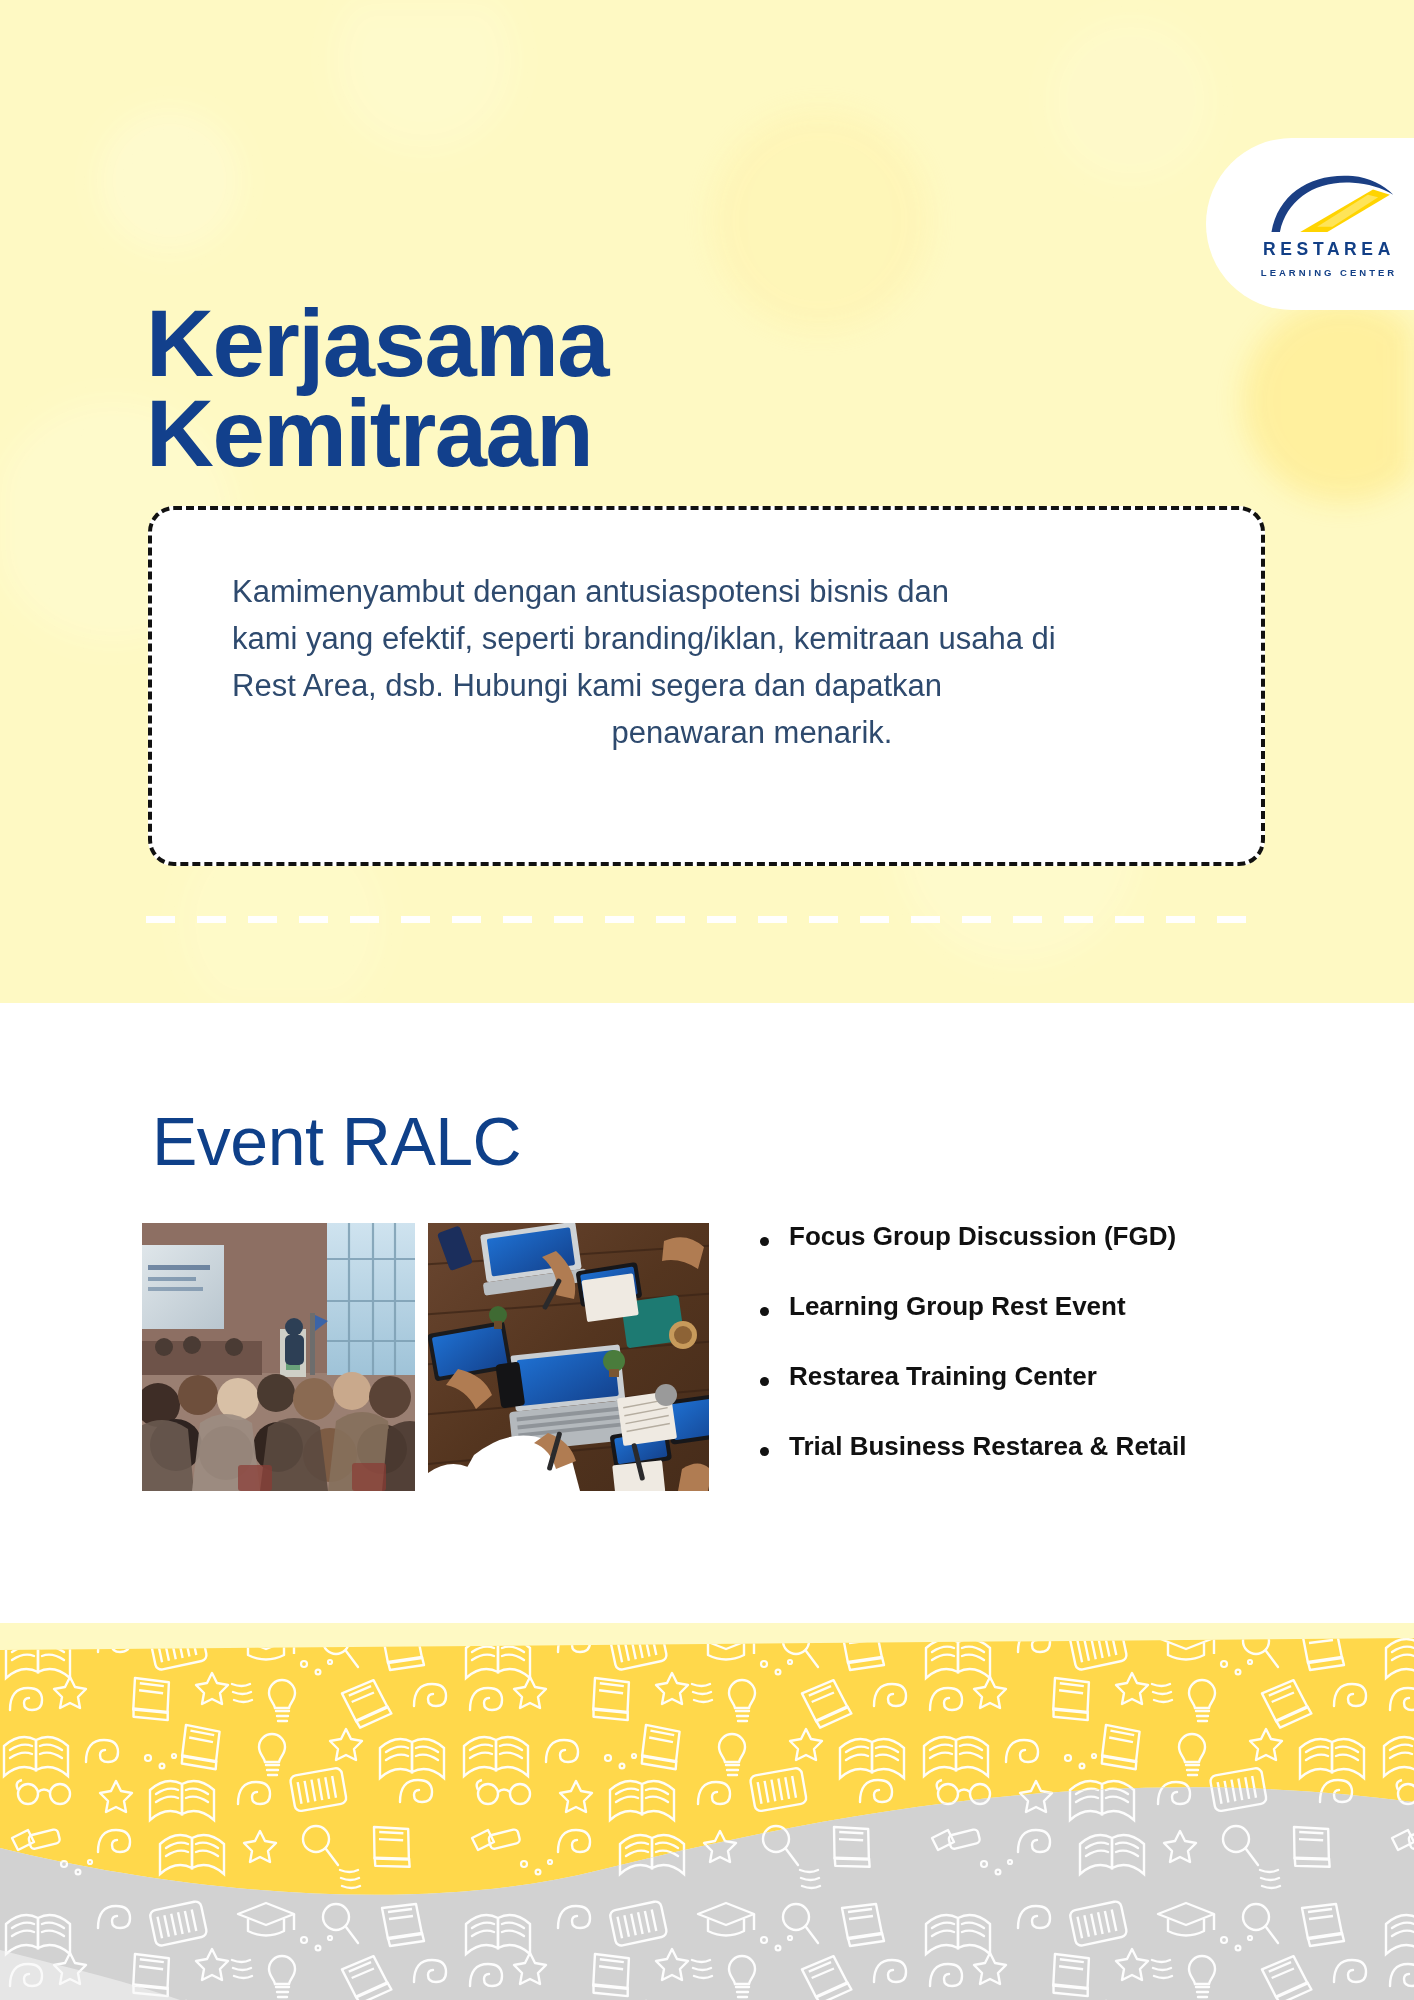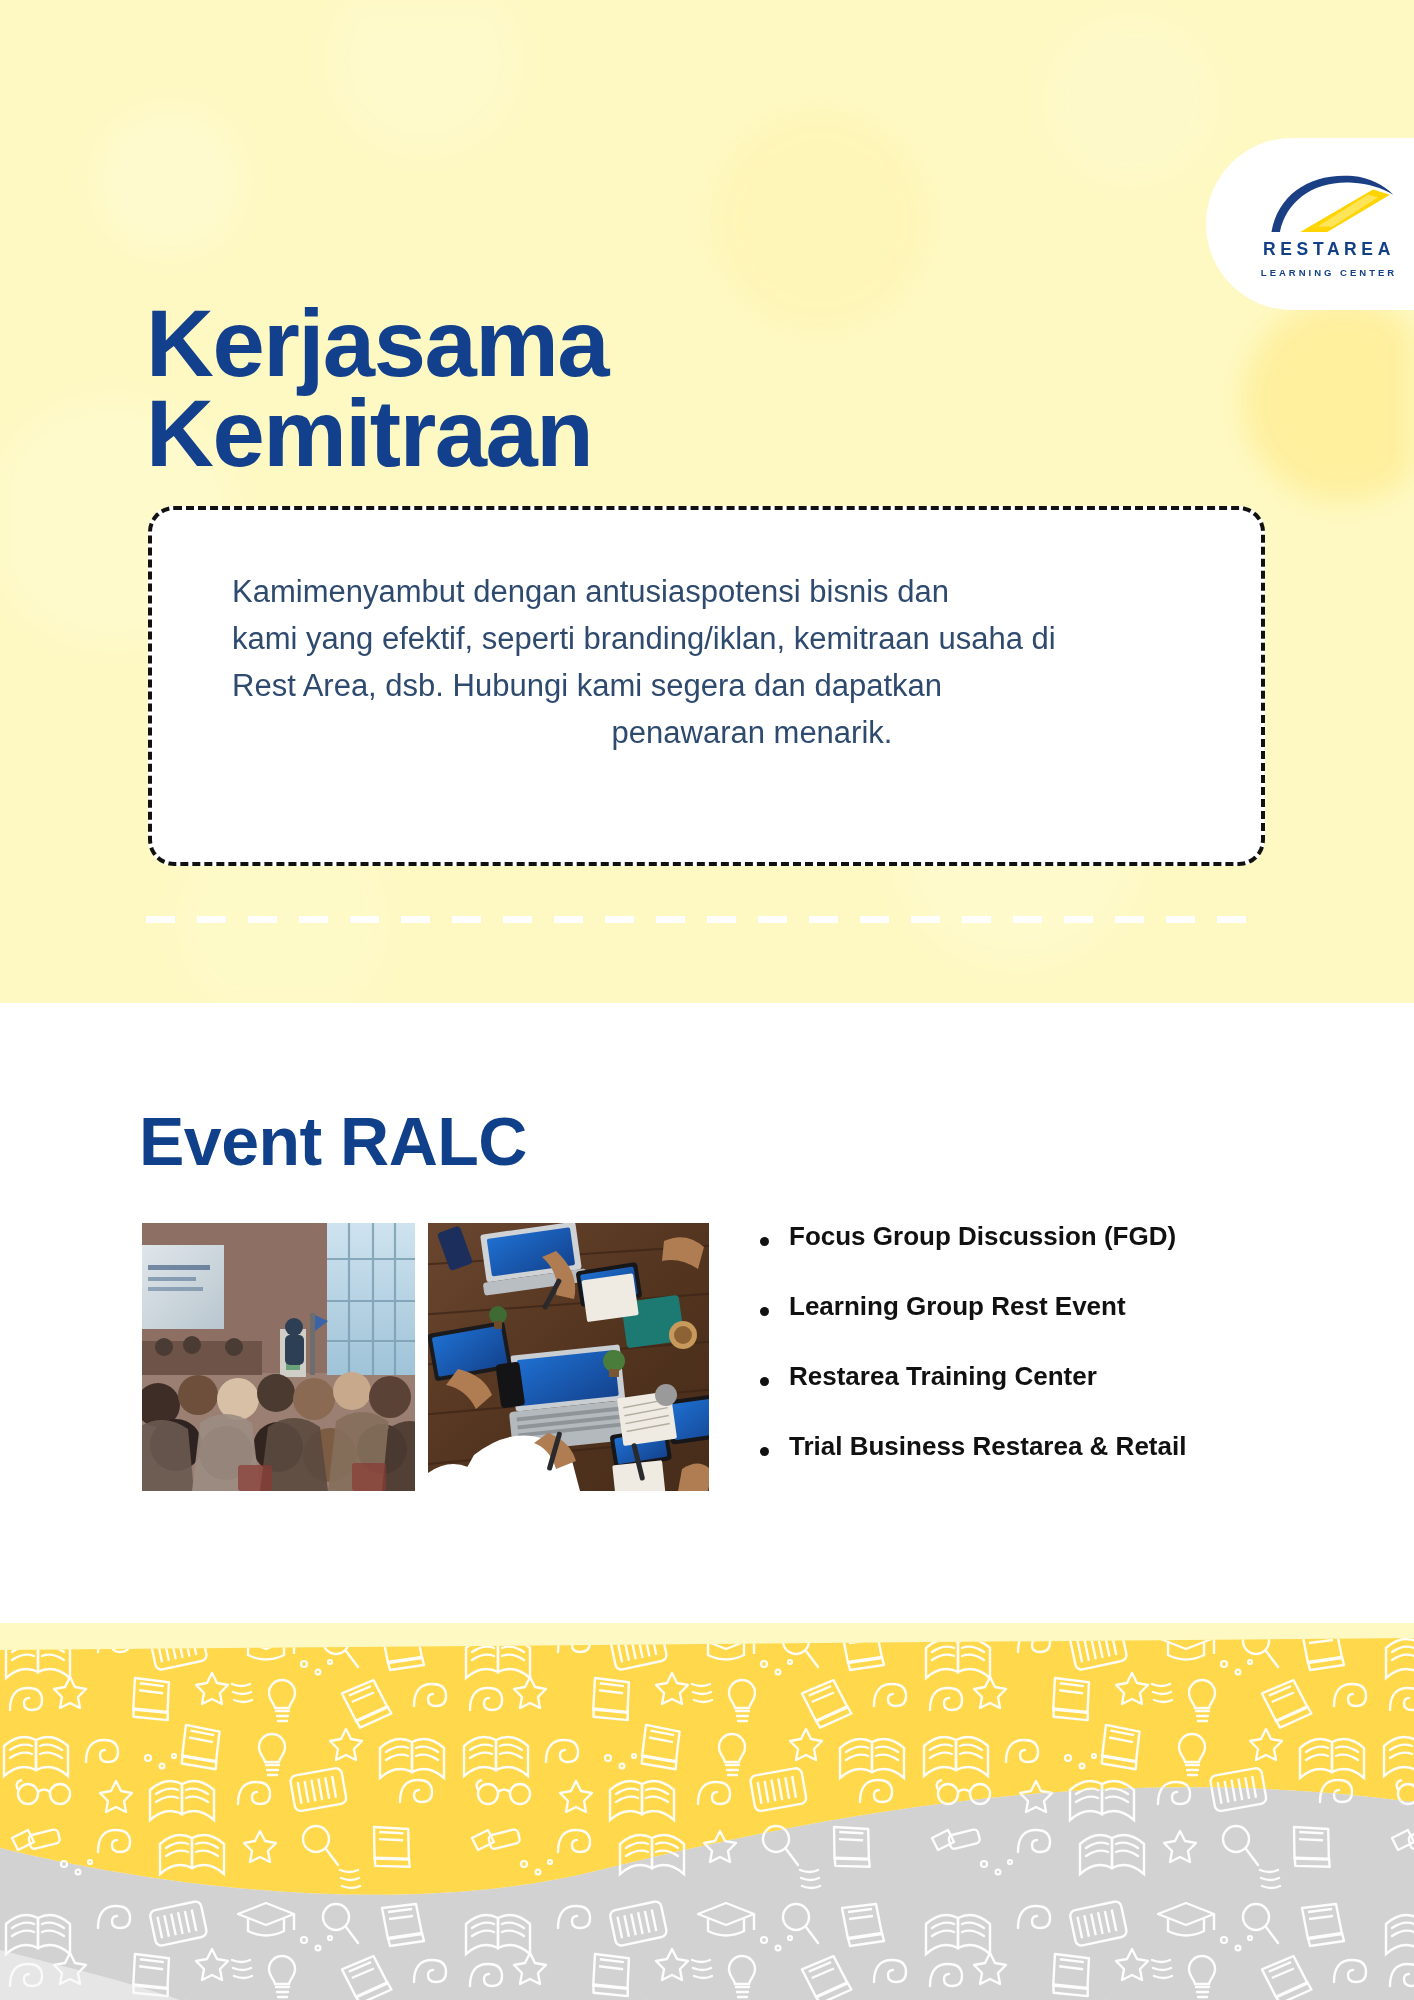--- a/index.html
+++ b/index.html
@@ -74,22 +74,22 @@
   .dash-rule{
     position:absolute;left:146px;top:916px;width:1122px;height:7px;
     background:repeating-linear-gradient(to right,#ffffff 0 29px,transparent 29px 51px);
   }
 
   
   .mid{
     position:absolute;left:0;top:1003px;width:1414px;height:620px;background:#ffffff;
   }
   .mid-title{
-    position:absolute;left:139px;top:1107px;
-    color:#0f4089;font-weight:bold;font-size:68px;line-height:1;letter-spacing:-.5px;
+    position:absolute;left:152px;top:1107px;
+    color:#0f4089;font-weight:normal;font-size:68px;line-height:1;letter-spacing:-.5px;
   }
 
   
   .photo{position:absolute;top:1223px;width:273px;height:268px;overflow:hidden;background:#d8d8d8;}
   .photo.p1{left:142px;}
   .photo.p2{left:428px;width:281px;}
   .photo svg{display:block;width:100%;height:100%;}
 
   
   .bullets{position:absolute;left:760px;top:1222px;width:560px;}

